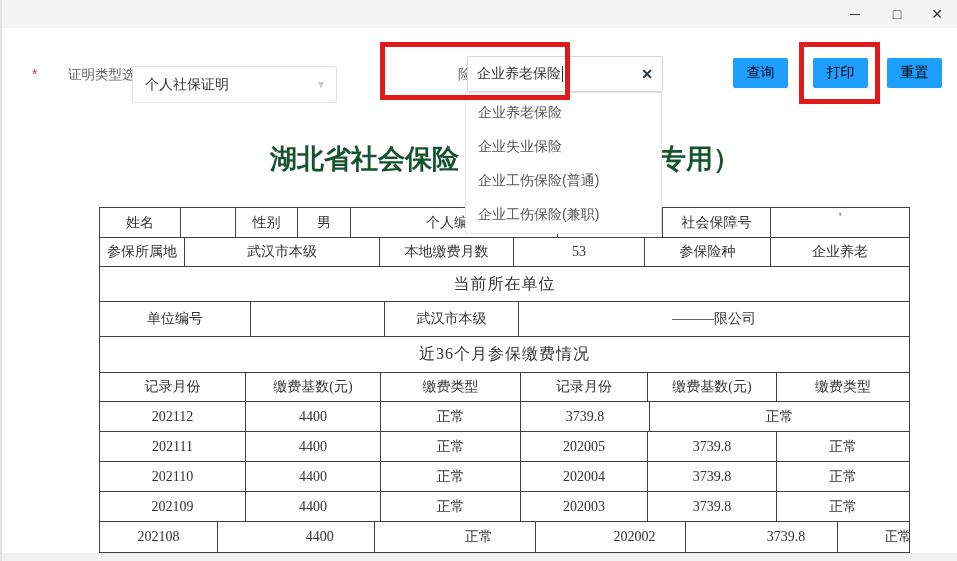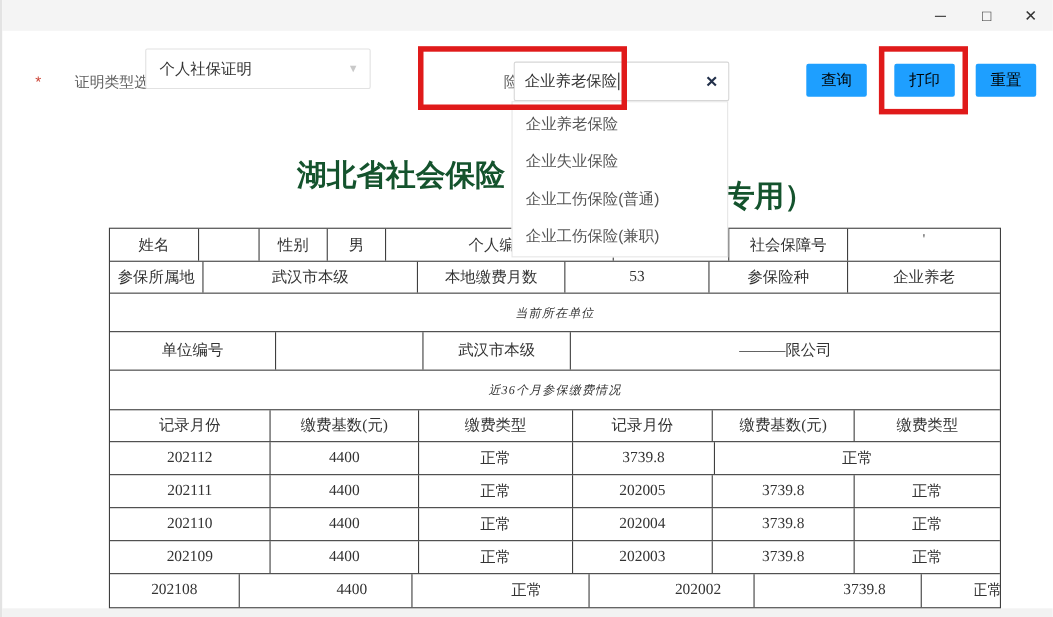--- a/index.html
+++ b/index.html
@@ -24,21 +24,21 @@
   }
   .win-btn.min { right: 86px; }
   .win-btn.max { right: 44px; }
   .win-btn.close { right: 4px; }
   
   .req-mark { position: absolute; left: 30px; top: 66px; color: #cb4335; font-size: 14px; }
   .lbl { position: absolute; color: #5f5f5f; font-size: 13.5px; margin-left: 20px; }
   .lbl-cert { left: 46px; top: 66px; }
   .lbl-ins { left: 396px; top: 66px; font-size: 14px; padding-left: 40px; }
   .select-box {
-    position: absolute; left: 130px; top: 44px; width: 205px; height: 37px;
+    position: absolute; left: 130px; top: 66px; width: 205px; height: 37px;
     background: #fff; border: 1px solid #e2e2e2; border-radius: 2px;
     display: flex; align-items: center; padding-left: 12px;
     font-size: 14px; color: #333; cursor: pointer;
   }
   .select-box .chevron {
     position: absolute; right: 10px; top: 12px;
     color: #c9c9c9; font-size: 10px;
   }
   .combo-input {
     position: absolute; left: 465px; top: 56px; width: 196px; height: 36px;
@@ -74,41 +74,41 @@
   
   .red-box { position: absolute; border: 5px solid #e01a1a; z-index: 40; pointer-events: none; }
   .red-box.b1 { left: 378px; top: 42px; width: 190px; height: 58px; }
   .red-box.b2 { left: 797px; top: 42px; width: 81px; height: 62px; }
   
   .cert-title {
     position: absolute; top: 141px; font-family: "Liberation Serif", "DejaVu Serif", serif;
     font-weight: bold; font-size: 27px; color: #14532d; white-space: nowrap; z-index: 5;
   }
   .cert-title.left-part { left: 268px; }
-  .cert-title.right-part { left: 657px; margin-top: 19px; }
+  .cert-title.right-part { left: 657px; }
   
   .cert-table {
     position: absolute; left: 97px; top: 207px; width: 811px; height: 346px;
     border: 1px solid #3f3f3f; z-index: 1;
     font-family: "Liberation Serif", "DejaVu Serif", serif;
     font-size: 14px; color: #333;
     display: flex; flex-direction: column; background: #fff;
   }
   .trow { display: flex; border-bottom: 1px solid #3f3f3f; flex: 0 0 auto; }
   .trow:last-child { border-bottom: none; flex: 1 1 auto; gap: 48px; }
   .tcell {
     border-right: 1px solid #3f3f3f;
     display: flex; align-items: center; justify-content: center;
     overflow: hidden; white-space: nowrap;
   }
   .tcell:last-child { border-right: none; flex: 1 1 auto; }
   .r1 { height: 30px; } .r2 { height: 29px; }
   .r3 { height: 35px; } .r4 { height: 35px; } .r5 { height: 36px; }
   .r6 { height: 29px; } .rd { height: 30px; }
-  .section-cell { font-size: 11px; letter-spacing: 1px; font-style: italic; }
+  .section-cell { font-size: 16px; letter-spacing: 1px; }
   
   .w81{width:81px;} .w55{width:55px;} .w62{width:62px;} .w53{width:53px;}
   .w207{width:207px;} .w105{width:105px;} .w108{width:108px;}
   .w85{width:85px;} .w195{width:195px;} .w134{width:134px;} .w131{width:131px;} .w126{width:126px;}
   .w151{width:151px;}
   .c1{width:146px;} .c2{width:135px;} .c3{width:140px;} .c4{width:127px;} .c5{width:129px;}
   .tiny-mark { font-size: 12px; align-self: flex-start; padding-top: 2px; }
   
   .footer-strip { position: absolute; left: 0; right: 0; bottom: 0; height: 8px; background: #f2f2f2; }
 </style>

